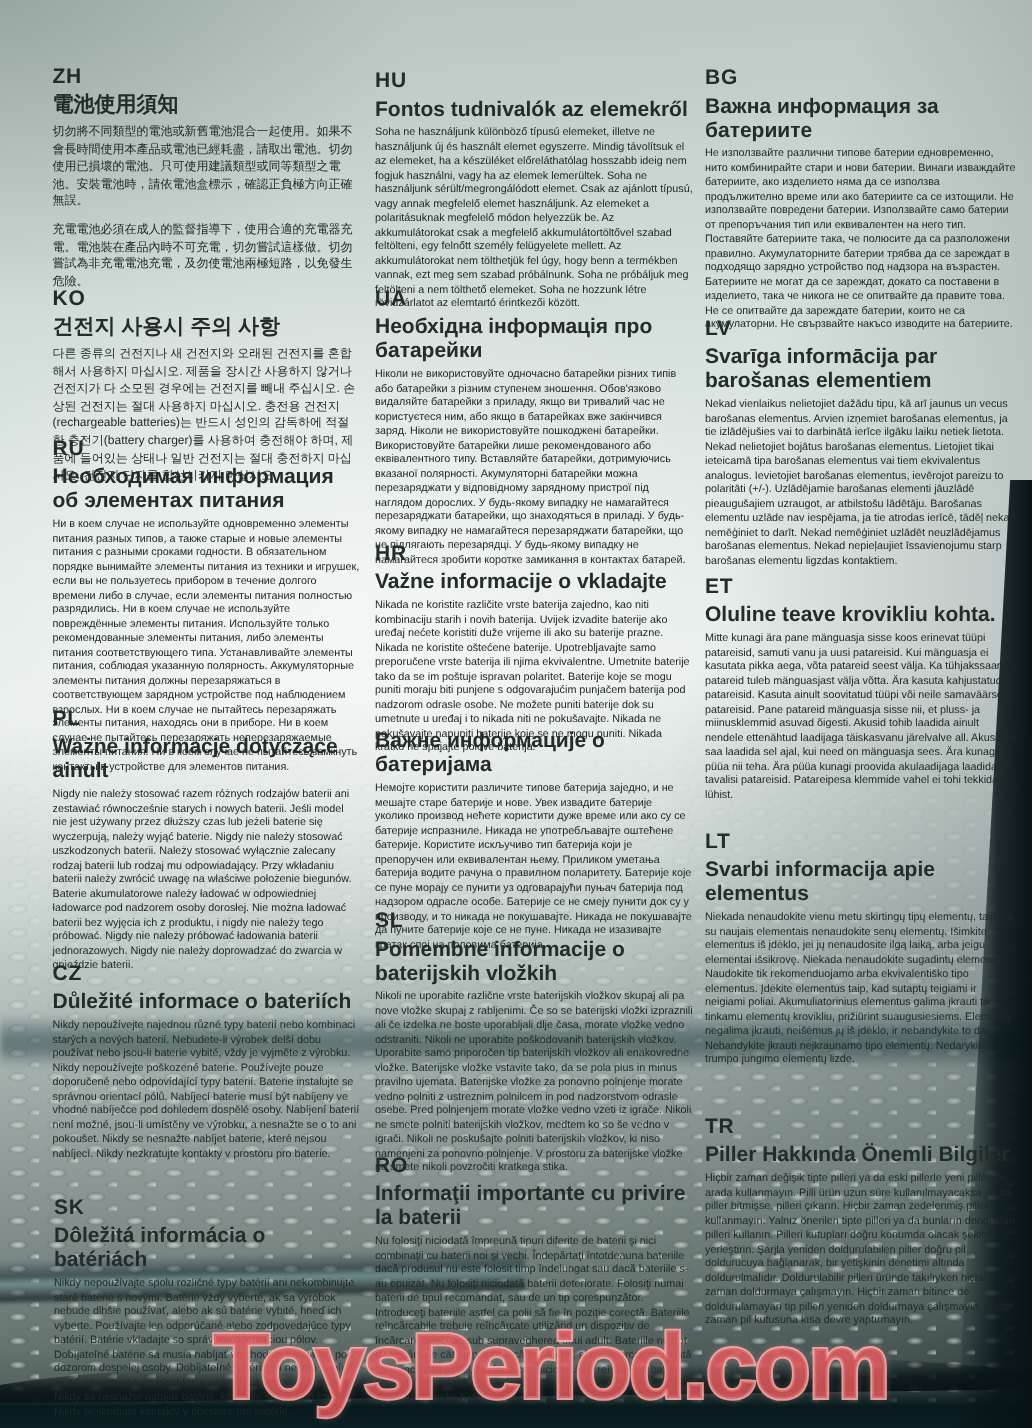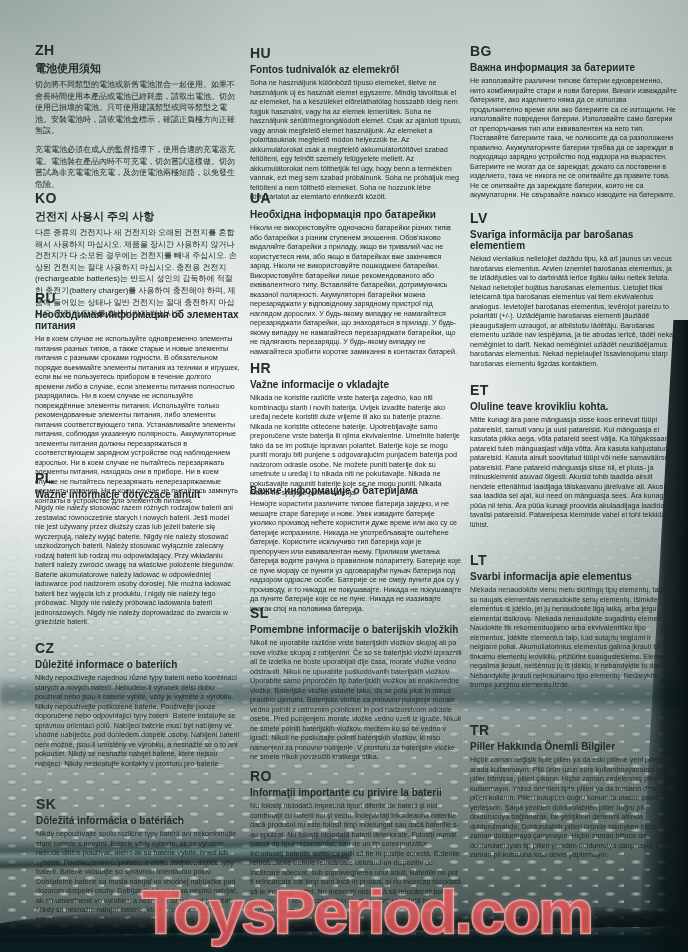--- a/index.html
+++ b/index.html
@@ -33,24 +33,24 @@
     filter:blur(1.5px);transform:rotate(-1.4deg);}
   .bottom-wave{position:absolute;left:-40px;width:760px;top:903px;height:28px;pointer-events:none;
     background:radial-gradient(120% 120% at 50% 0%, rgba(10,22,24,0) 28%, rgba(8,18,20,0.82) 62%, #061012 100%);
     border-radius:50% 50% 0 0 / 100% 100% 0 0;transform:rotate(-0.8deg);}
   .bottom-strip{position:absolute;left:0;right:0;bottom:0;height:26px;pointer-events:none;
     background:linear-gradient(to bottom, rgba(6,14,16,0.15), #081a1d 45%, #0b1e21 100%);}
 
   
   .lang{position:absolute;color:#1d2624;}
   .lang h2{margin:0 0 3px 0;font-size:14px;font-weight:bold;letter-spacing:0.5px;color:#232c2a;}
-  .lang h3{margin:0 0 3px 0;font-size:10px;font-weight:bold;color:#232c2a;}
+  .lang h3{margin:0 0 3px 0;font-size:14px;font-weight:bold;color:#232c2a;}
   .lang p{margin:0 0 7px 0;font-size:7.2px;line-height:1.32;text-align:left;color:#202927;}
   .lang.cjk p{font-size:8px;line-height:1.45;}
-  .lang.cjk h3{font-size:11px;}
+  .lang.cjk h3{font-size:14px;}
 
   
   .watermark{
     position:absolute;left:142px;top:876px;white-space:nowrap;
     font-family:Liberation Sans, sans-serif;
     font-size:62px;font-weight:bold;letter-spacing:-2px;
     color:rgba(226,82,86,0.78);
     -webkit-text-stroke:2.5px rgba(250,178,172,0.85);
     paint-order:stroke fill;
     text-shadow:0 0 6px rgba(255,200,195,0.35);
@@ -158,21 +158,21 @@
     <h3>Oluline teave krovikliu kohta.</h3>
     <p>Mitte kunagi ära pane mänguasja sisse koos erinevat tüüpi patareisid, samuti vanu ja uusi patareisid. Kui mänguasja ei kasutata pikka aega, võta patareid seest välja. Ka tühjakssaanud patareid tuleb mänguasjast välja võtta. Ära kasuta kahjustatud patareisid. Kasuta ainult soovitatud tüüpi või neile samaväärseid patareisid. Pane patareid mänguasja sisse nii, et pluss- ja miinusklemmid asuvad õigesti. Akusid tohib laadida ainult nendele ettenähtud laadijaga täiskasvanu järelvalve all. Akusid ei saa laadida sel ajal, kui need on mänguasja sees. Ära kunagi püüa nii teha. Ära püüa kunagi proovida akulaadijaga laadida tavalisi patareisid. Patareipesa klemmide vahel ei tohi tekkida lühist.</p>
   </section>
 
   <section class="lang" style="left:470px;top:552px;width:208px">
     <h2>LT</h2>
     <h3>Svarbi informacija apie elementus</h3>
     <p>Niekada nenaudokite vienu metu skirtingų tipų elementų, taip pat su naujais elementais nenaudokite senų elementų. Išimkite elementus iš įdėklo, jei jų nenaudosite ilgą laiką, arba jeigu elementai išsikrovę. Niekada nenaudokite sugadintų elementų. Naudokite tik rekomenduojamo arba ekvivalentiško tipo elementus. Įdėkite elementus taip, kad sutaptų teigiami ir neigiami poliai. Akumuliatorinius elementus galima įkrauti tik tinkamu elementų krovikliu, prižiūrint suaugusiesiems. Elementų negalima įkrauti, neišėmus jų iš įdėklo, ir nebandykite to daryti. Nebandykite įkrauti neįkraunamo tipo elementų. Nedarykite trumpo jungimo elementų lizde.</p>
   </section>
 
-  <section class="lang" style="left:470px;top:722px;width:208px">
+  <section class="lang" style="left:470px;top:742px;width:208px">
     <h2>TR</h2>
     <h3>Piller Hakkında Önemli Bilgiler</h3>
     <p>Hiçbir zaman değişik tipte pilleri ya da eski pillerle yeni pilleri bir arada kullanmayın. Pilli ürün uzun süre kullanılmayacaksa ya da piller bitmişse, pilleri çıkarın. Hiçbir zaman zedelenmiş piller kullanmayın. Yalnız önerilen tipte pilleri ya da bunların dengi olan pilleri kullanın. Pilleri kutupları doğru konumda olacak şekilde yerleştirin. Şarjla yeniden doldurulabilen piller doğru pil doldurucuya bağlanarak, bir yetişkinin denetimi altında doldurulmalıdır. Doldurulabilir pilleri üründe takılıyken hiçbir zaman doldurmaya çalışmayın. Hiçbir zaman bitince de doldurulamayan tip pilleri yeniden doldurmaya çalışmayın. Hiçbir zaman pil kutusuna kısa devre yaptırmayın.</p>
   </section>
 
   <div class="watermark">ToysPeriod.com</div>
 
 </div>
 
 </body></html>

